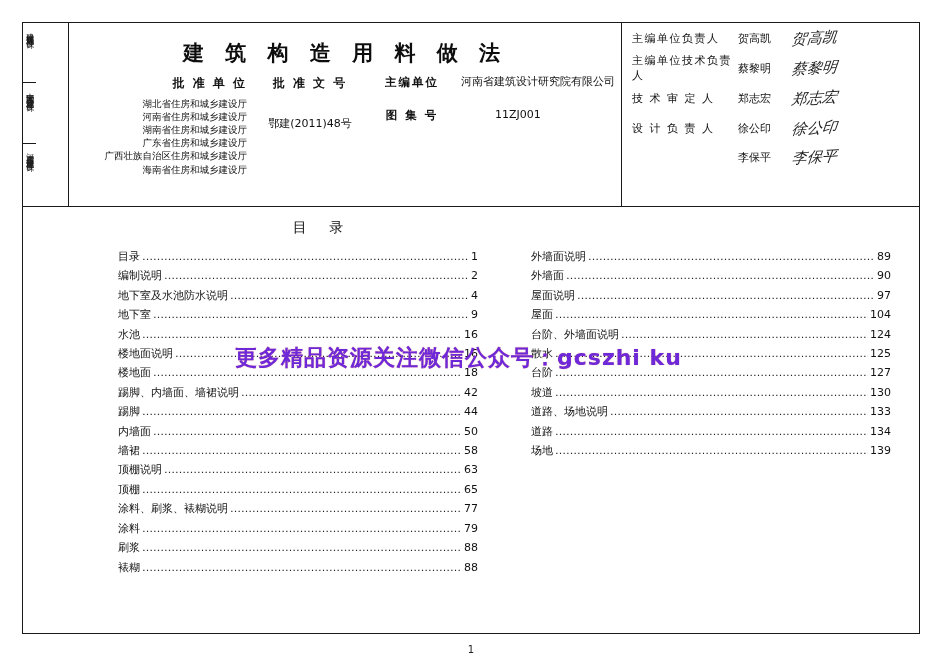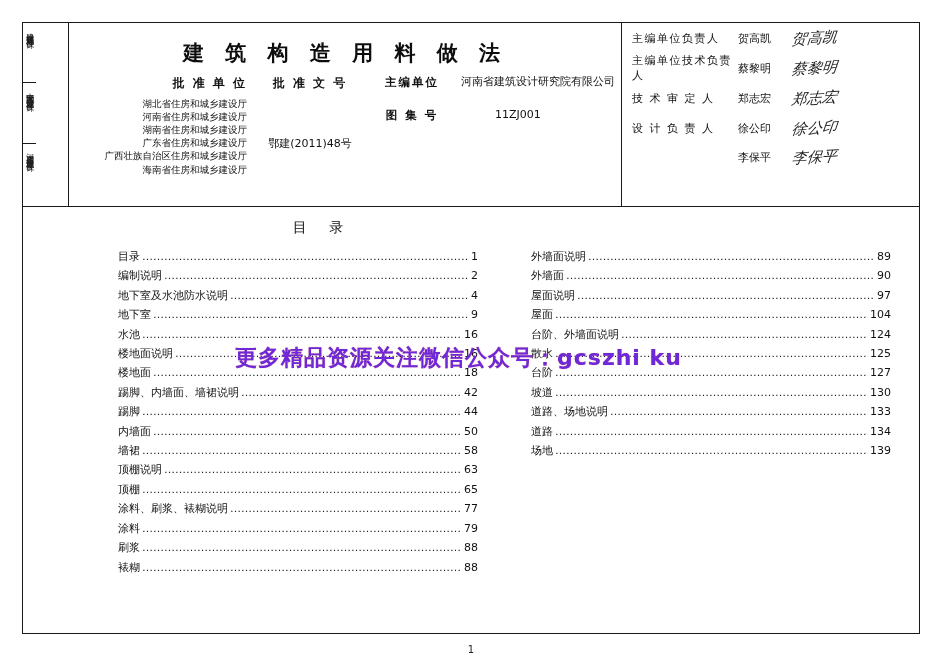--- a/index.html
+++ b/index.html
@@ -51,21 +51,21 @@
     font-family:"DejaVu Serif","Liberation Serif",serif;
   }
   .hdr-grid{
     position:absolute;left:0;top:52px;width:100%;height:132px;
   }
   .col-approve{position:absolute;left:8px;top:0;width:170px;text-align:right;}
   .col-approve .lbl{font-size:12px;font-weight:bold;letter-spacing:2px;}
   .col-approve .orgs{margin-top:5px;font-size:9.5px;line-height:1.38;}
   .col-no{position:absolute;left:186px;top:0;width:110px;text-align:center;}
   .col-no .lbl{font-size:12px;font-weight:bold;letter-spacing:2px;}
-  .col-no .val{margin-top:44px;font-size:11px;}
+  .col-no .val{margin-top:24px;font-size:11px;}
   .col-fields{position:absolute;left:300px;top:0;width:250px;}
   .fld{display:flex;align-items:flex-end;margin-bottom:4px;}
   .fld .k{width:86px;font-size:11.5px;font-weight:bold;letter-spacing:2px;text-align:center;flex:none;}
   .fld .v{font-size:11px;line-height:1.35;padding-left:6px;}
   .fld.tall .v{font-size:11px;}
 
   .hdr-right{
     position:absolute;left:599px;top:0;right:0;height:100%;
     box-sizing:border-box;
   }

